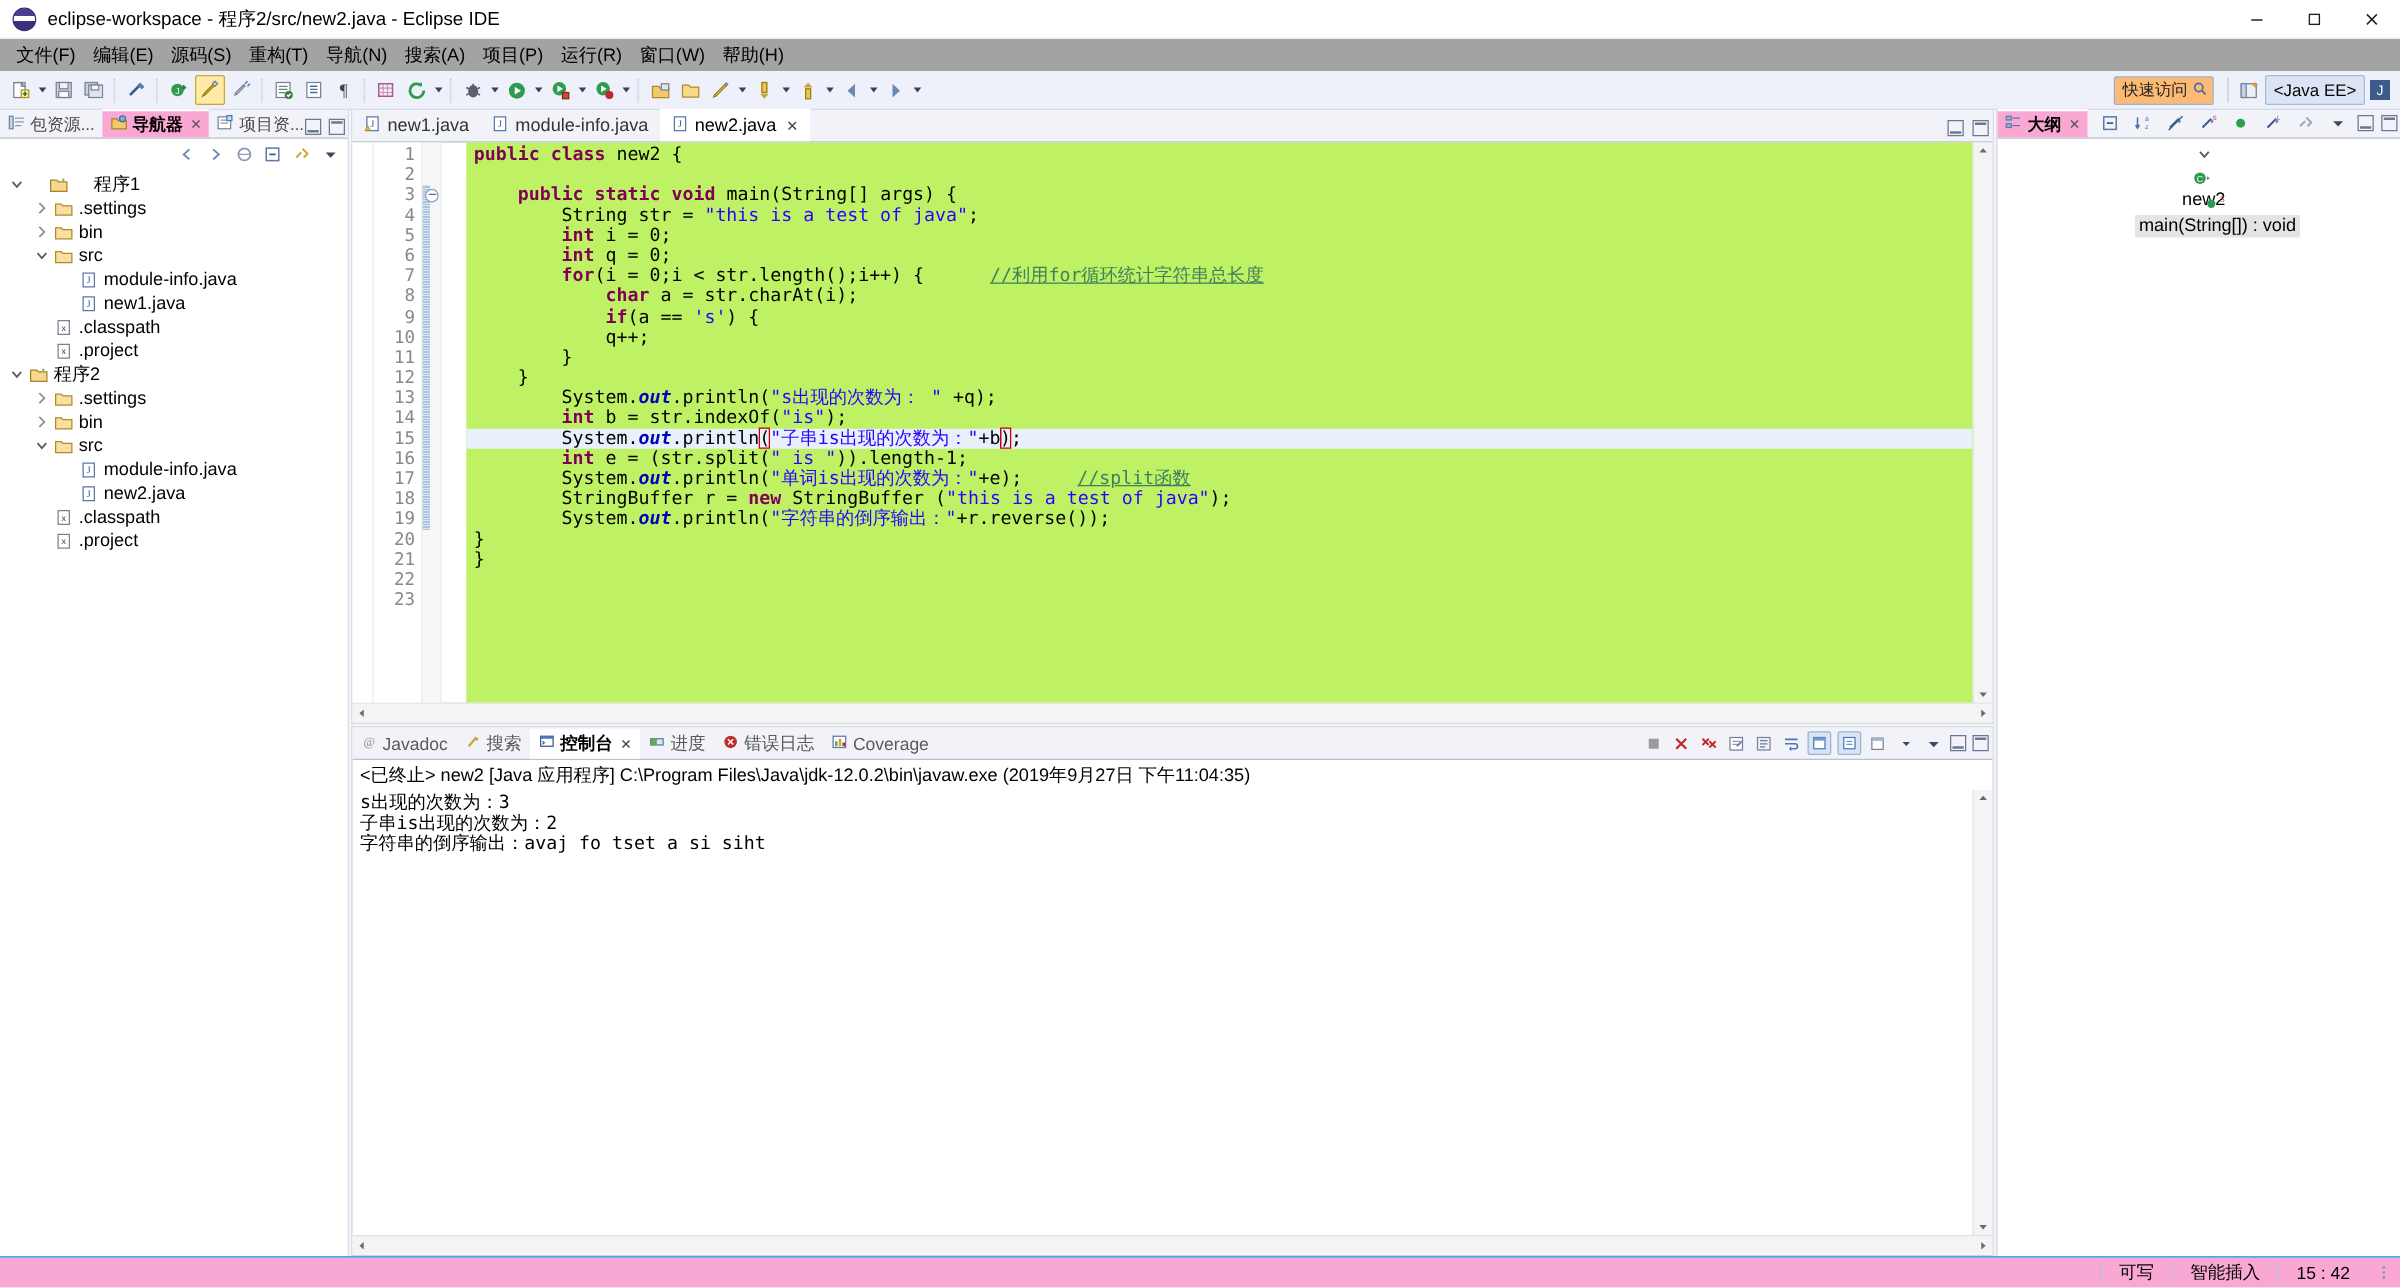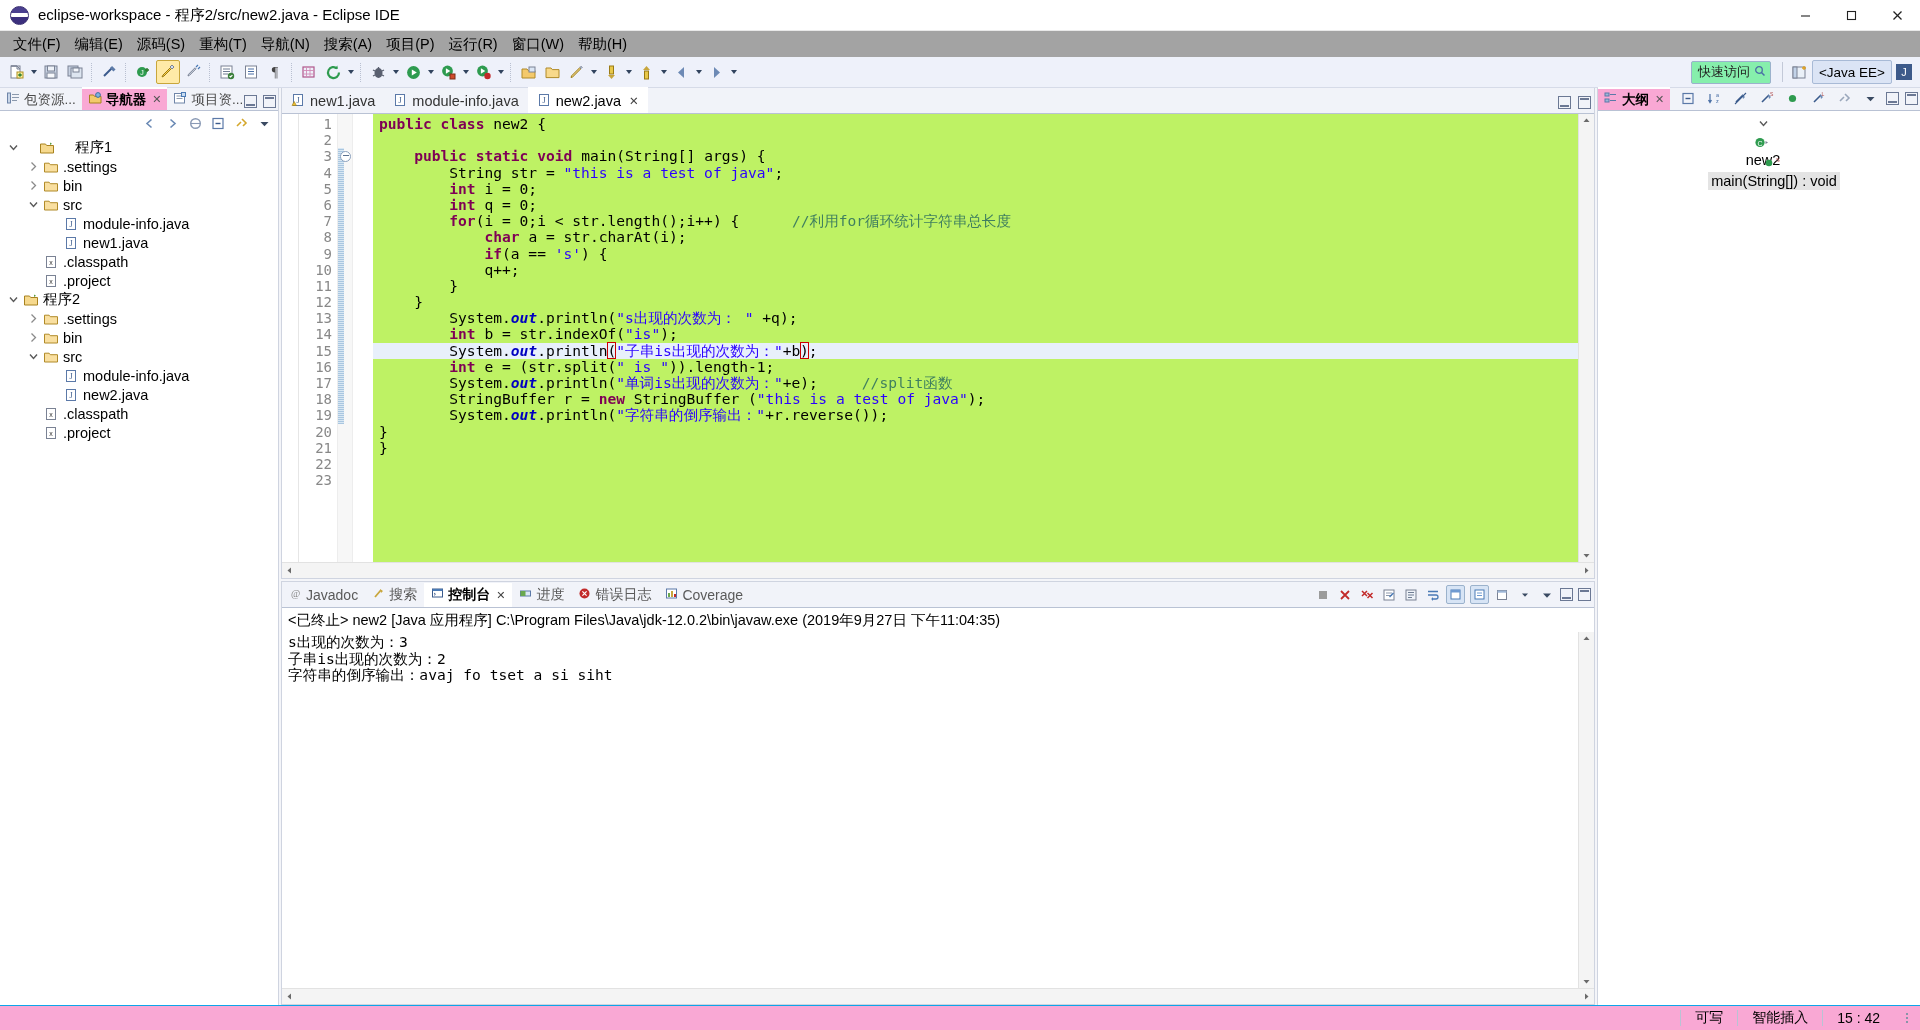--- a/index.html
+++ b/index.html
@@ -32,21 +32,21 @@
   .toolbar{height:30px;min-height:30px;background:#eef1fa;display:flex;align-items:center;
            padding:0 4px;border-bottom:1px solid #d6dbe8;position:relative;}
   .tsep{width:1px;height:19px;background:#c3c9d8;margin:0 4px;border-left:1px dotted #b9c0d1;background:none;}
   .ticon{width:22px;height:22px;margin:0 1px;display:flex;align-items:center;justify-content:center;
          position:relative;}
   .ticon svg{display:block;}
   .tarrow{width:11px;height:22px;display:flex;align-items:center;justify-content:center;}
   .tarrow::after{content:"";border-left:3.5px solid transparent;border-right:3.5px solid transparent;
                  border-top:4px solid #31435e;}
   .tb-right{position:absolute;right:4px;top:0;height:30px;display:flex;align-items:center;}
-  .quickaccess{display:flex;align-items:center;height:21px;border:1px solid #9bb2cc;background:#86efac;
+  .quickaccess{display:flex;align-items:center;height:21px;border:1px solid #9bb2cc;background:#fdba74;
                border-radius:2px;padding:0 4px 0 6px;margin-right:6px;}
   .quickaccess span{font-size:13px;color:#222;}
   .qa-mag{margin-left:4px;}
   .persp-sep{width:1px;height:20px;background:#c3c9d8;margin:0 5px;}
   .persp-btn{display:flex;align-items:center;height:22px;padding:0 6px;border:1px solid transparent;}
   .persp-btn.active{background:#dbe4f5;border:1px solid #a8bad6;border-radius:2px;}
   .persp-btn span{font-size:13.5px;}
 
   
   .body{flex:1;display:flex;min-height:0;background:#f4f5f9;}
@@ -93,21 +93,21 @@
            position:relative;flex:0 0 auto;}
   .changebar{position:absolute;left:0;top:0;width:6px;}
   .codearea{flex:1;position:relative;overflow:hidden;background:#bef264;padding-top:2px;margin-left:20px;}
   .ln{height:16.2px;line-height:16.2px;font-size:14px;color:#888;
       font-family:"DejaVu Sans Mono","Liberation Mono",monospace;padding-right:5px;}
   .cl{height:16.2px;line-height:16.2px;font-size:14.6px;white-space:pre;
       font-family:"DejaVu Sans Mono","Liberation Mono",monospace;padding-left:6px;color:#000;}
   .cl.cur{background:#e8f0fb;}
   .kw{color:#7f0055;font-weight:bold;}
   .str{color:#2a00ff;}
-  .cmt{color:#3f7f5f;}
+  .cmt{color:#3f7f5f;text-decoration:underline;}
   .fld{color:#0000c0;font-style:italic;font-weight:bold;}
   .brk{outline:1px solid #c00;outline-offset:-1px;}
   .caret{display:inline-block;width:0;border-left:1.4px solid #000;height:13px;vertical-align:-2px;margin:0 -0.7px;}
   .vscroll{width:15px;background:#f4f4f4;border-left:1px solid #e2e2e2;display:flex;
            flex-direction:column;justify-content:space-between;align-items:center;flex:0 0 auto;}
   .sbtn{width:13px;height:13px;display:flex;align-items:center;justify-content:center;}
   .hscroll{height:15px;background:#f4f4f4;border-top:1px solid #e2e2e2;display:flex;
            align-items:center;justify-content:space-between;padding:0 1px;}
 
   

